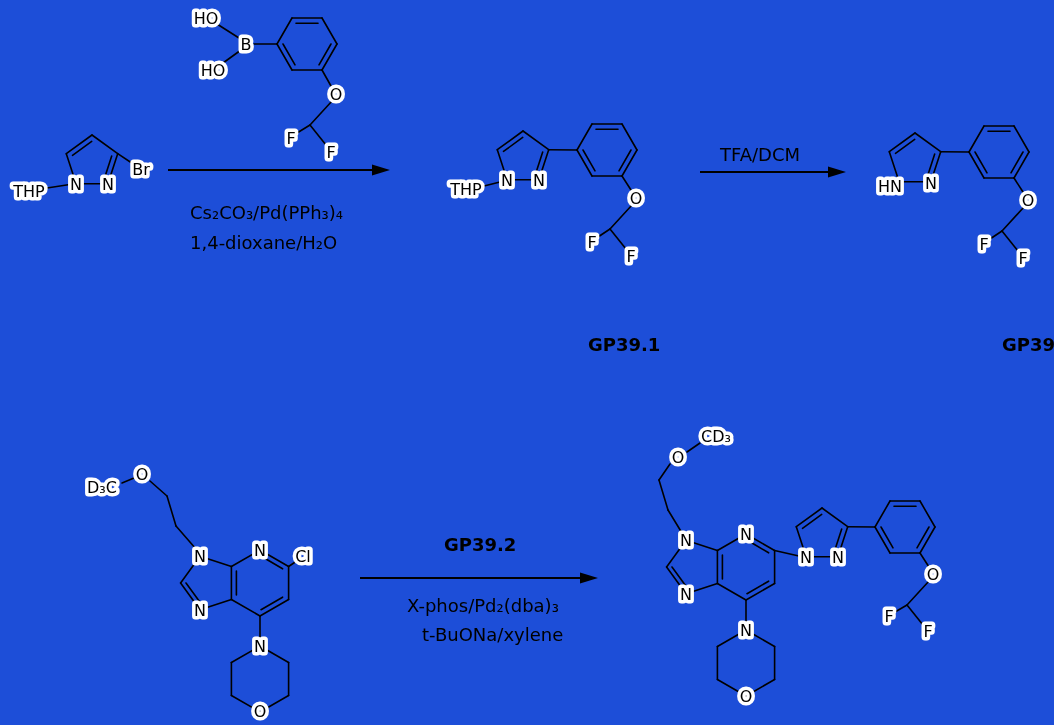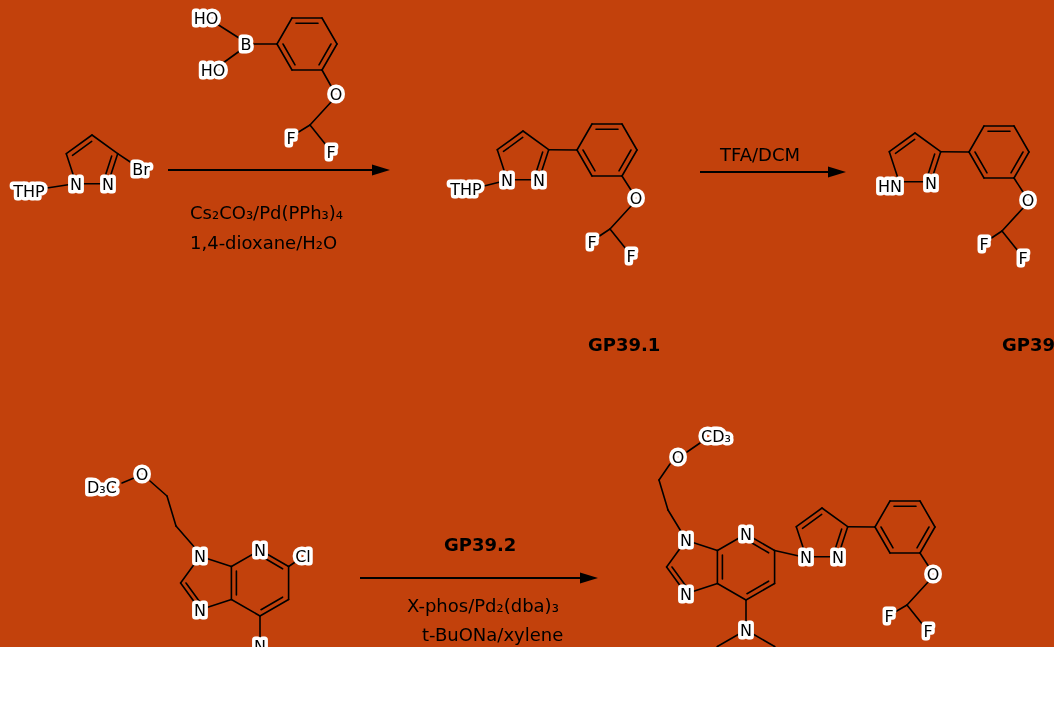--- a/index.html
+++ b/index.html
@@ -1,16 +1,16 @@
 <!DOCTYPE html>
 <html><head>
 <meta charset="utf-8">
 <style>
   html,body{margin:0;padding:0;background:#ffffff;}
-  .page{position:relative;width:1054px;height:647px;background:#c2410c;overflow:hidden;
+  .page{position:relative;width:1054px;height:725px;background:#1d4ed8;overflow:hidden;
         font-family:"DejaVu Sans","Liberation Sans",sans-serif;}
   svg{display:block;}
   .bonds line{stroke:#000;stroke-width:1.6;stroke-linecap:round;}
   .arrow line{stroke:#000;stroke-width:1.8;}
   .ah{fill:#000;}
   .atom{font-family:"DejaVu Sans","Liberation Sans",sans-serif;font-size:16px;fill:#000;
         text-anchor:middle;dominant-baseline:central;
         paint-order:stroke;stroke:#ffffff;stroke-width:7px;stroke-linejoin:round;}
   .cond{font-family:"DejaVu Sans","Liberation Sans",sans-serif;font-size:18px;fill:#000;}
   .cname{font-family:"DejaVu Sans","Liberation Sans",sans-serif;font-size:18px;font-weight:bold;fill:#000;}

